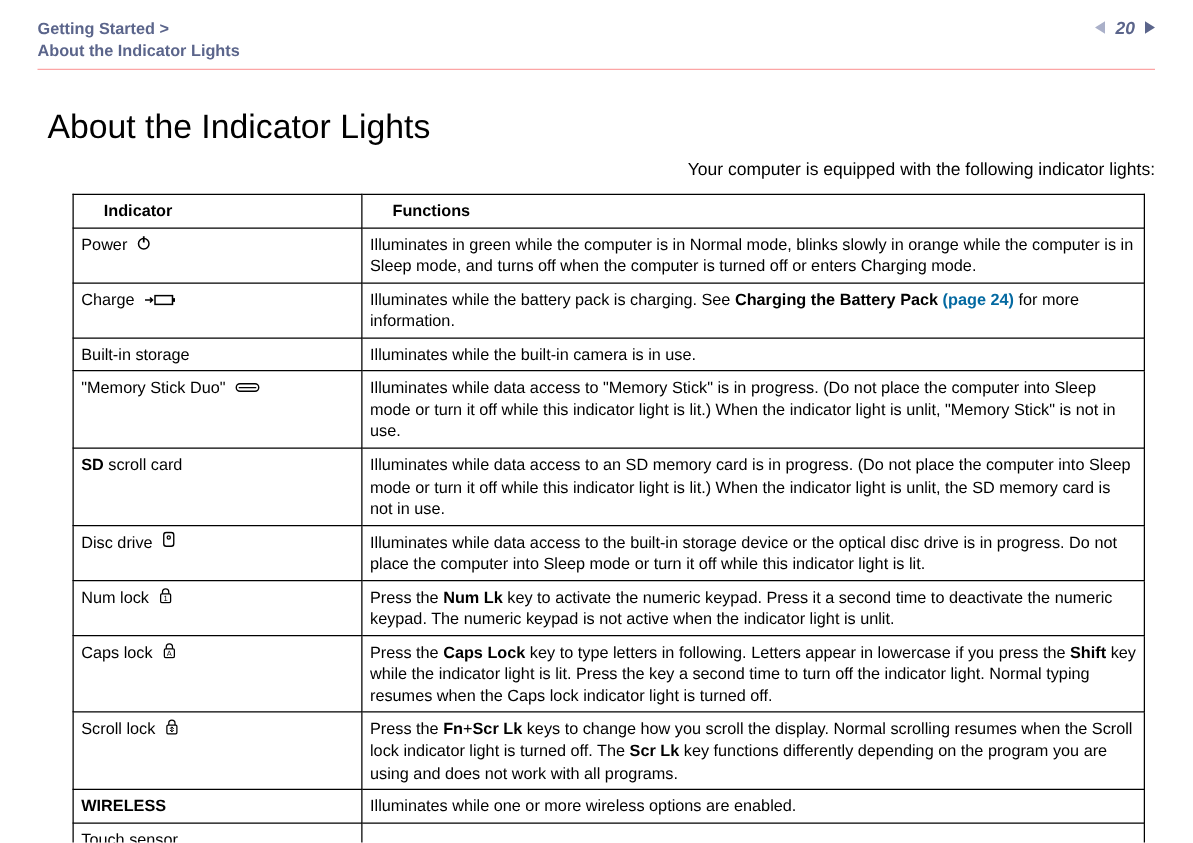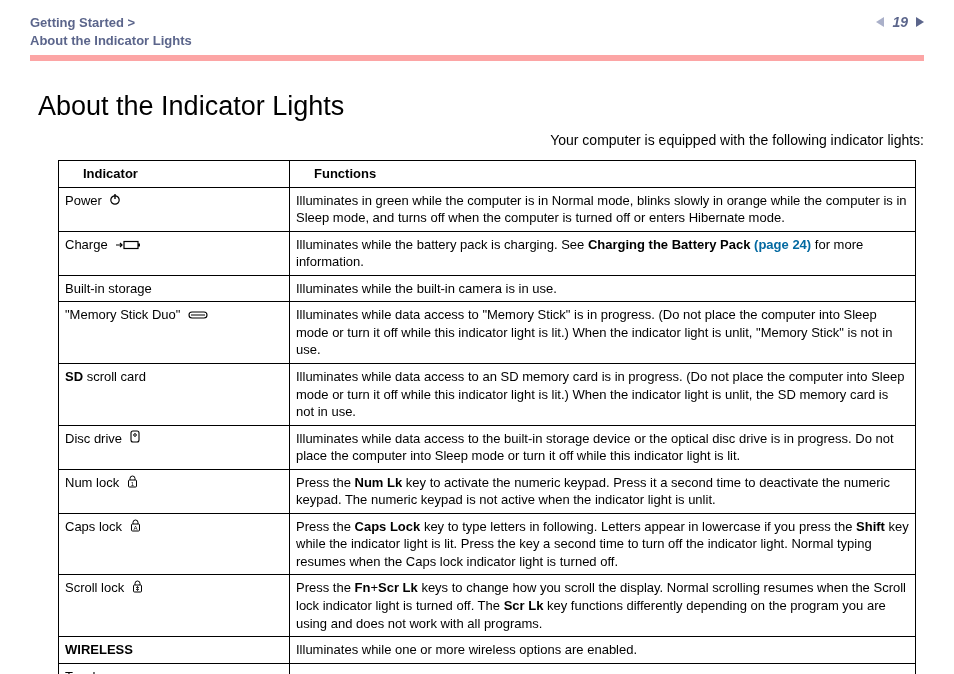--- a/index.html
+++ b/index.html
@@ -14,21 +14,21 @@
   .page {
     width: 954px;
     height: 674px;
     box-sizing: border-box;
     padding: 14px 30px 0 30px;
   }
   .head-row {
     display: flex;
     align-items: flex-start;
     justify-content: space-between;
-    border-bottom: 6px solid #fca5a5;
+    border-bottom: 1px solid #fca5a5;
     padding-bottom: 6px;
   }
   .breadcrumb {
     color: #5b658b;
     font-weight: bold;
     font-size: 13px;
     line-height: 1.35;
   }
   .page-nav {
     display: flex;
@@ -91,21 +91,21 @@
 <body>
 <div class="page">
 
 <div class="head-row">
   <div class="breadcrumb">
     <span>Getting Started &gt;</span><br>
     <span>About the Indicator Lights</span>
   </div>
   <div class="page-nav">
     <div class="tri-left"></div>
-    <span>19</span>
+    <span>20</span>
     <div class="tri-right"></div>
   </div>
 </div>
 
 <h1 class="title">About the Indicator Lights</h1>
 <p class="intro">Your computer is equipped with the following indicator lights:</p>
 
 <table class="ind">
   <tbody>
         <tr>
@@ -116,21 +116,21 @@
   <tr>
     <td>
       <span>Power</span>
       <span class="icon">
         <svg width="12" height="12">
                 <circle cx="6" cy="7" r="4.2" fill="none" stroke="#000" stroke-width="1.2"></circle>
                 <line x1="6" y1="1" x2="6" y2="6" stroke="#000" stroke-width="1.4"></line>
               </svg>
       </span>
     </td>
-    <td>Illuminates in green while the computer is in Normal mode, blinks slowly in orange while the computer is in Sleep mode, and turns off when the computer is turned off or enters Hibernate mode.</td>
+    <td>Illuminates in green while the computer is in Normal mode, blinks slowly in orange while the computer is in Sleep mode, and turns off when the computer is turned off or enters Charging mode.</td>
   </tr>
 
   <tr>
     <td>
       <span>Charge</span>
       <span class="icon">
         <svg width="28" height="10">
                 <path d="M1 5 L7 5 M5 3 L7 5 L5 7" fill="none" stroke="#000" stroke-width="1.2"></path>
                 <rect x="9" y="1.5" width="14" height="7" fill="none" stroke="#000" stroke-width="1.2"></rect>
                 <rect x="23" y="3.5" width="2" height="3" fill="#000"></rect>

